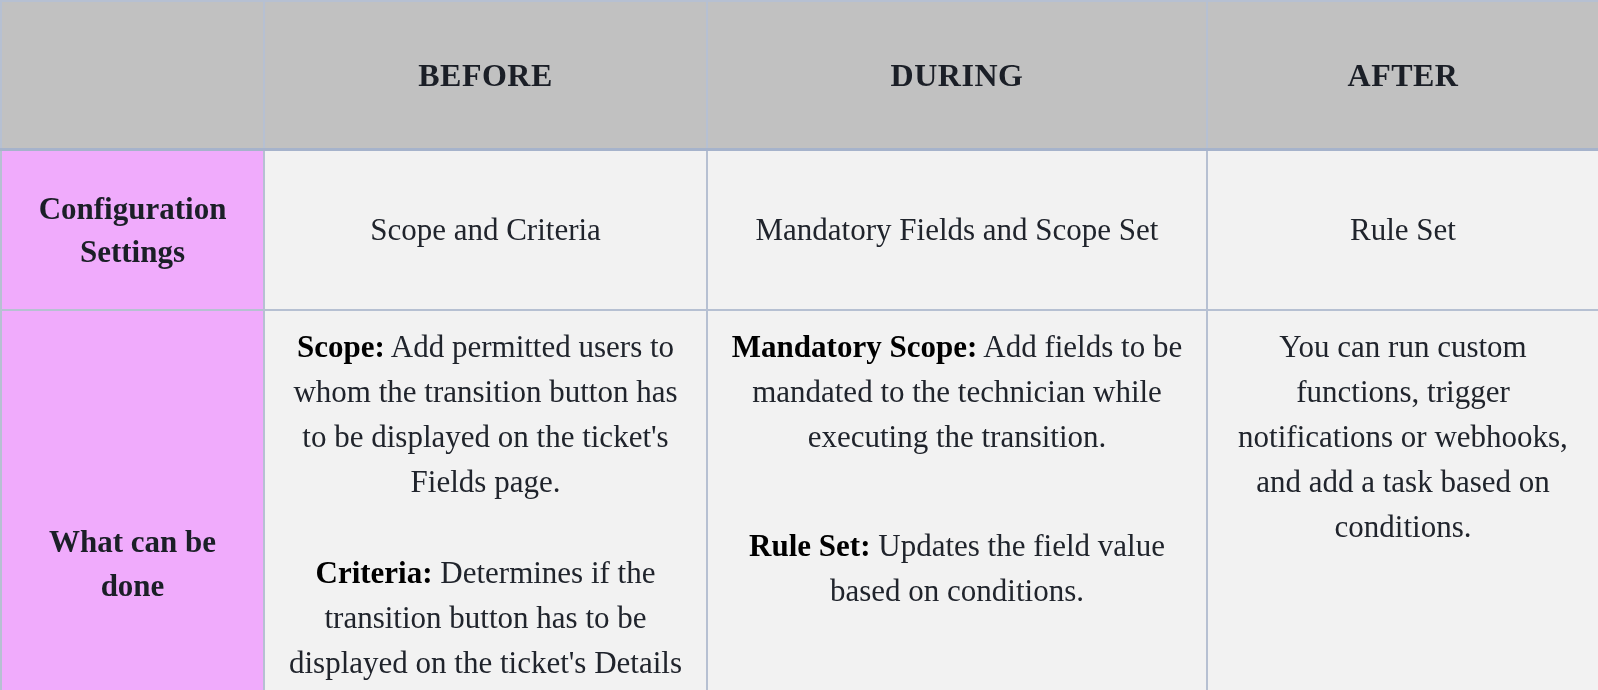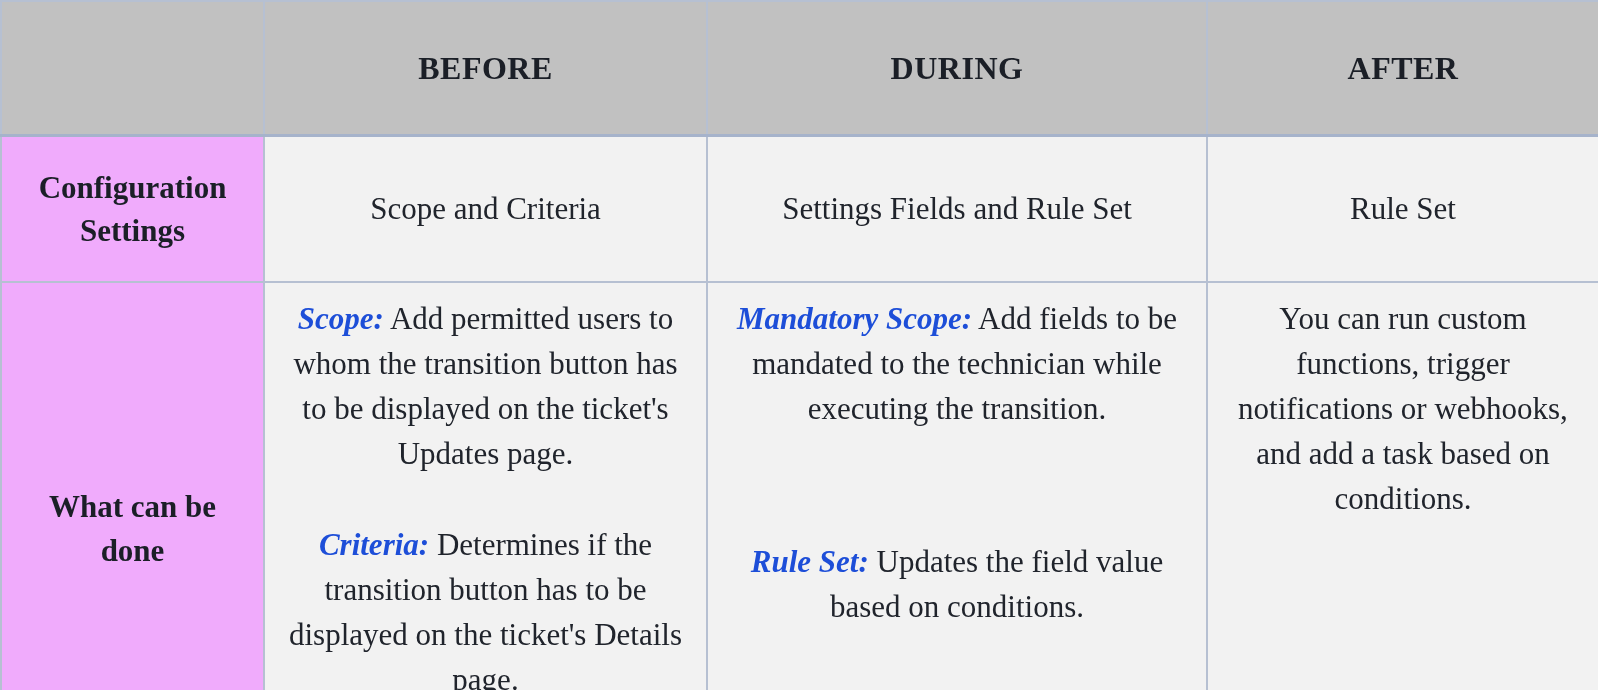--- a/index.html
+++ b/index.html
@@ -23,21 +23,21 @@
     height: 683px;
     background: #f2f2f2;
   }
   table.compare, table.compare td, table.compare th {
     border: 2px solid #b6c0d2;
   }
   table.compare {
     border-color: #98a2b3;
   }
   th, td {
-    padding: 16px 18px;
+    padding: 23px 18px;
     font-size: 31px;
     line-height: 1.45;
   }
   tr.header-row th {
     background: #c1c1c1;
     text-align: center;
     vertical-align: middle;
     font-weight: bold;
     color: #1b1f27;
     font-size: 32px;
@@ -63,22 +63,22 @@
   tr.what-row td.body-cell {
     vertical-align: top;
     padding-top: 14px;
   }
   td.body-cell {
     background: #f2f2f2;
     text-align: center;
   }
   .para { margin: 0; }
   .cell-before .para + .para { margin-top: 46px; }
-  .cell-during .para + .para { margin-top: 108px; }
-  strong.lead { font-weight: bold; color: #1d4ed8; font-style: italic; }
+  .cell-during .para + .para { margin-top: 64px; }
+  strong.lead { font-weight: bold; color: #000000; }
 </style>
 </head>
 <body>
 
 <div class="page">
   <table class="compare">
     <colgroup>
       <col style="width:263px">
       <col style="width:443px">
       <col style="width:500px">
@@ -89,29 +89,29 @@
         <tr class="header-row">
       <th></th>
       <th>BEFORE</th>
       <th>DURING</th>
       <th>AFTER</th>
     </tr>
 
     <tr class="config-row">
       <td class="row-header">Configuration Settings</td>
       <td class="body-cell">Scope and Criteria</td>
-      <td class="body-cell">Settings Fields and Rule Set</td>
+      <td class="body-cell">Mandatory Fields and Scope Set</td>
       <td class="body-cell">Rule Set</td>
     </tr>
 
     <tr class="what-row">
       <td class="row-header">What can be done</td>
 
       <td class="body-cell cell-before">
-        <p class="para"><strong class="lead">Scope:</strong><span> Add permitted users to whom the transition button has to be displayed on the ticket's Updates page.</span></p>
+        <p class="para"><strong class="lead">Scope:</strong><span> Add permitted users to whom the transition button has to be displayed on the ticket's Fields page.</span></p>
         <p class="para"><strong class="lead">Criteria:</strong><span> Determines if the transition button has to be displayed on the ticket's Details page.</span></p>
       </td>
 
       <td class="body-cell cell-during">
         <p class="para"><strong class="lead">Mandatory Scope:</strong><span> Add fields to be mandated to the technician while executing the transition.</span></p>
         <p class="para"><strong class="lead">Rule Set:</strong><span> Updates the field value based on conditions.</span></p>
       </td>
 
       <td class="body-cell cell-after">
         <p class="para"><span>You can run custom functions, trigger notifications or webhooks, and add a task based on conditions.</span></p>

